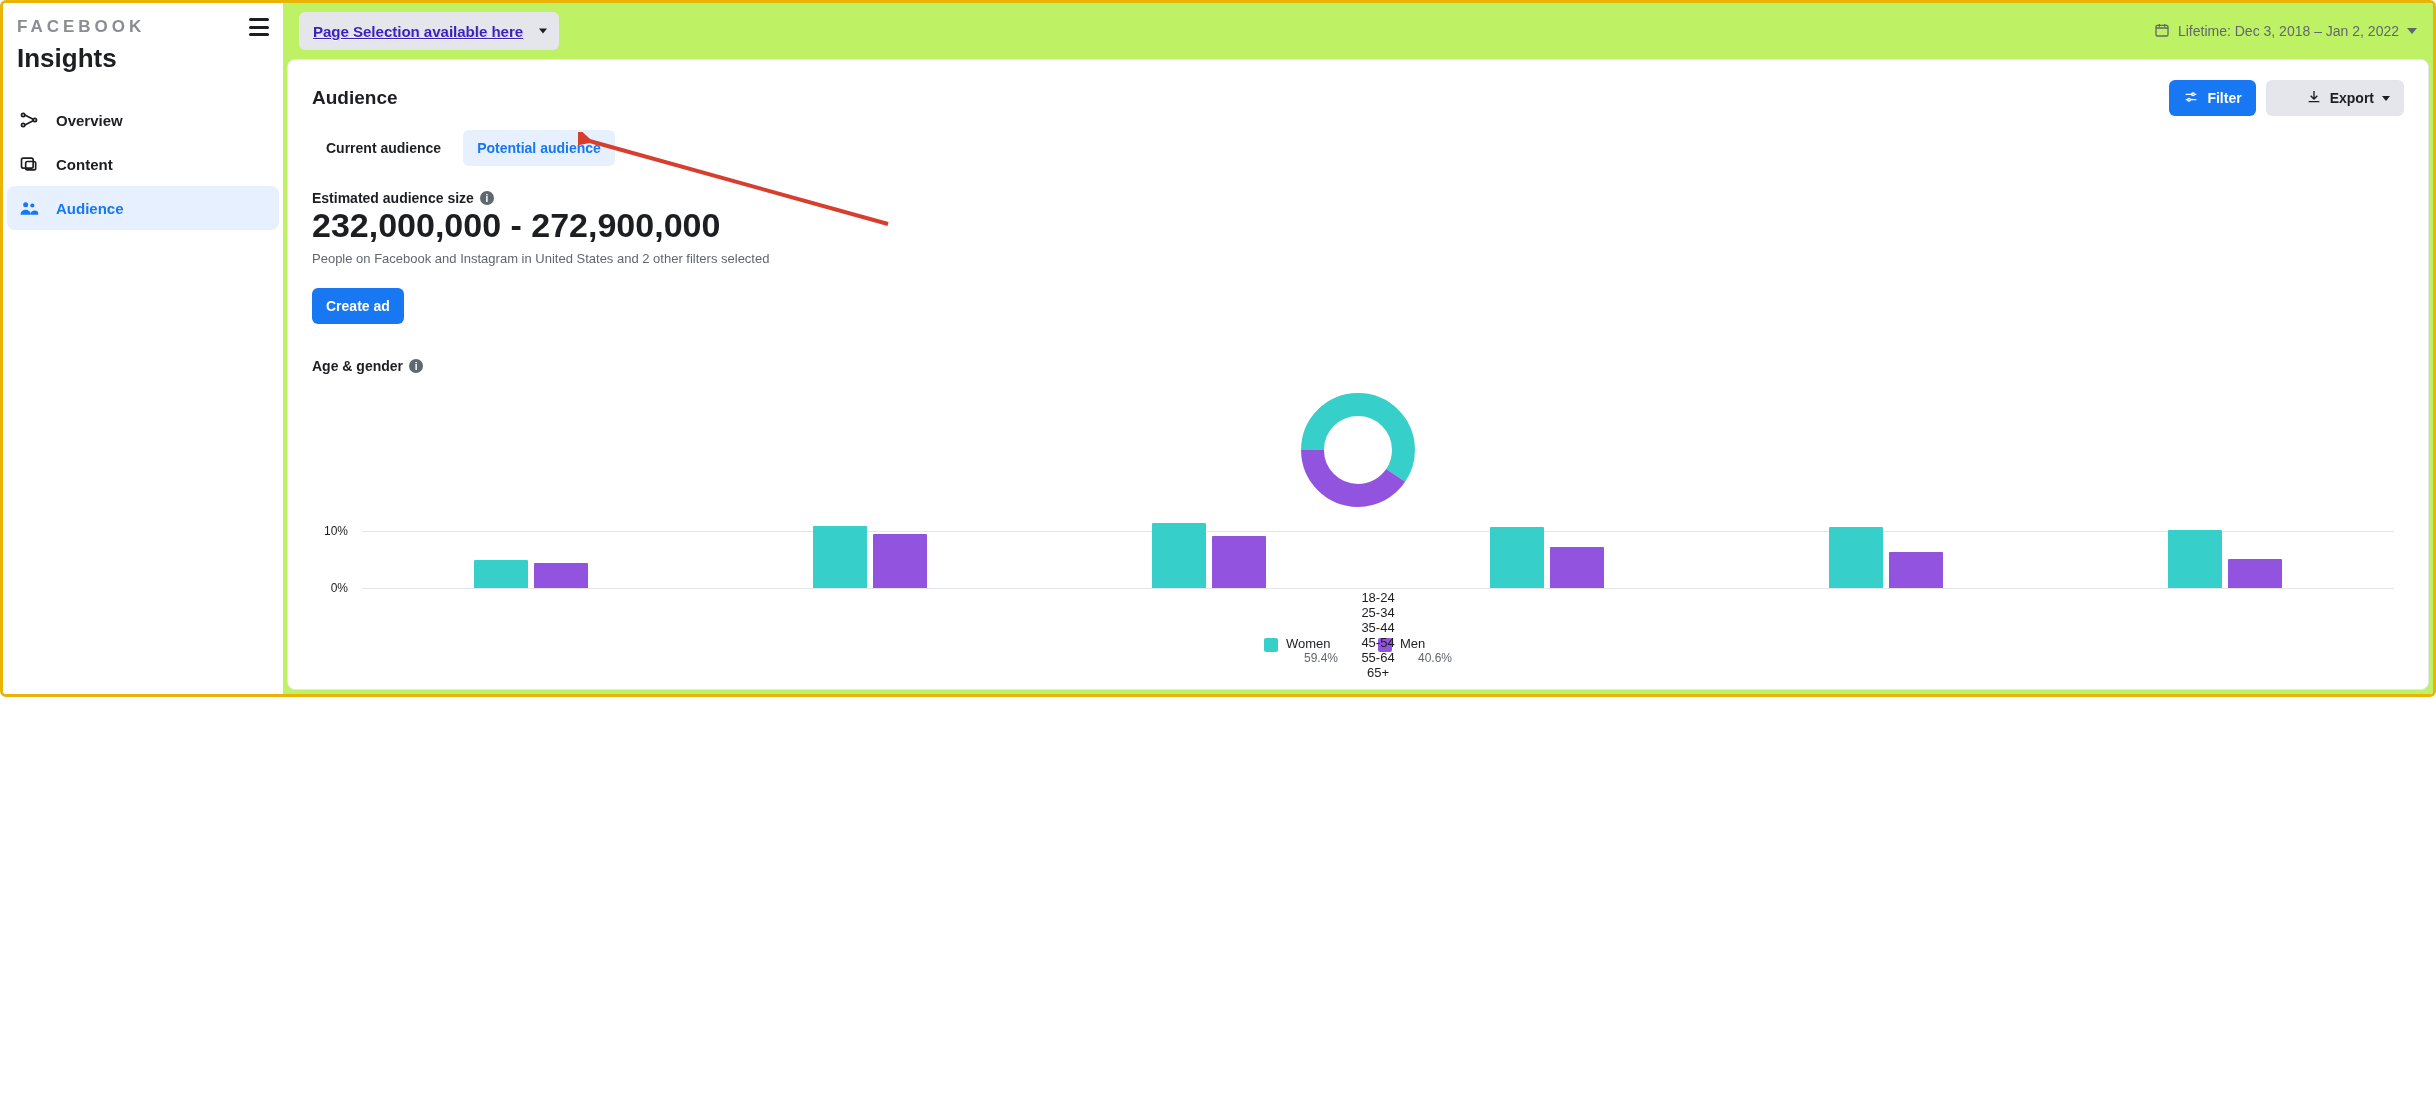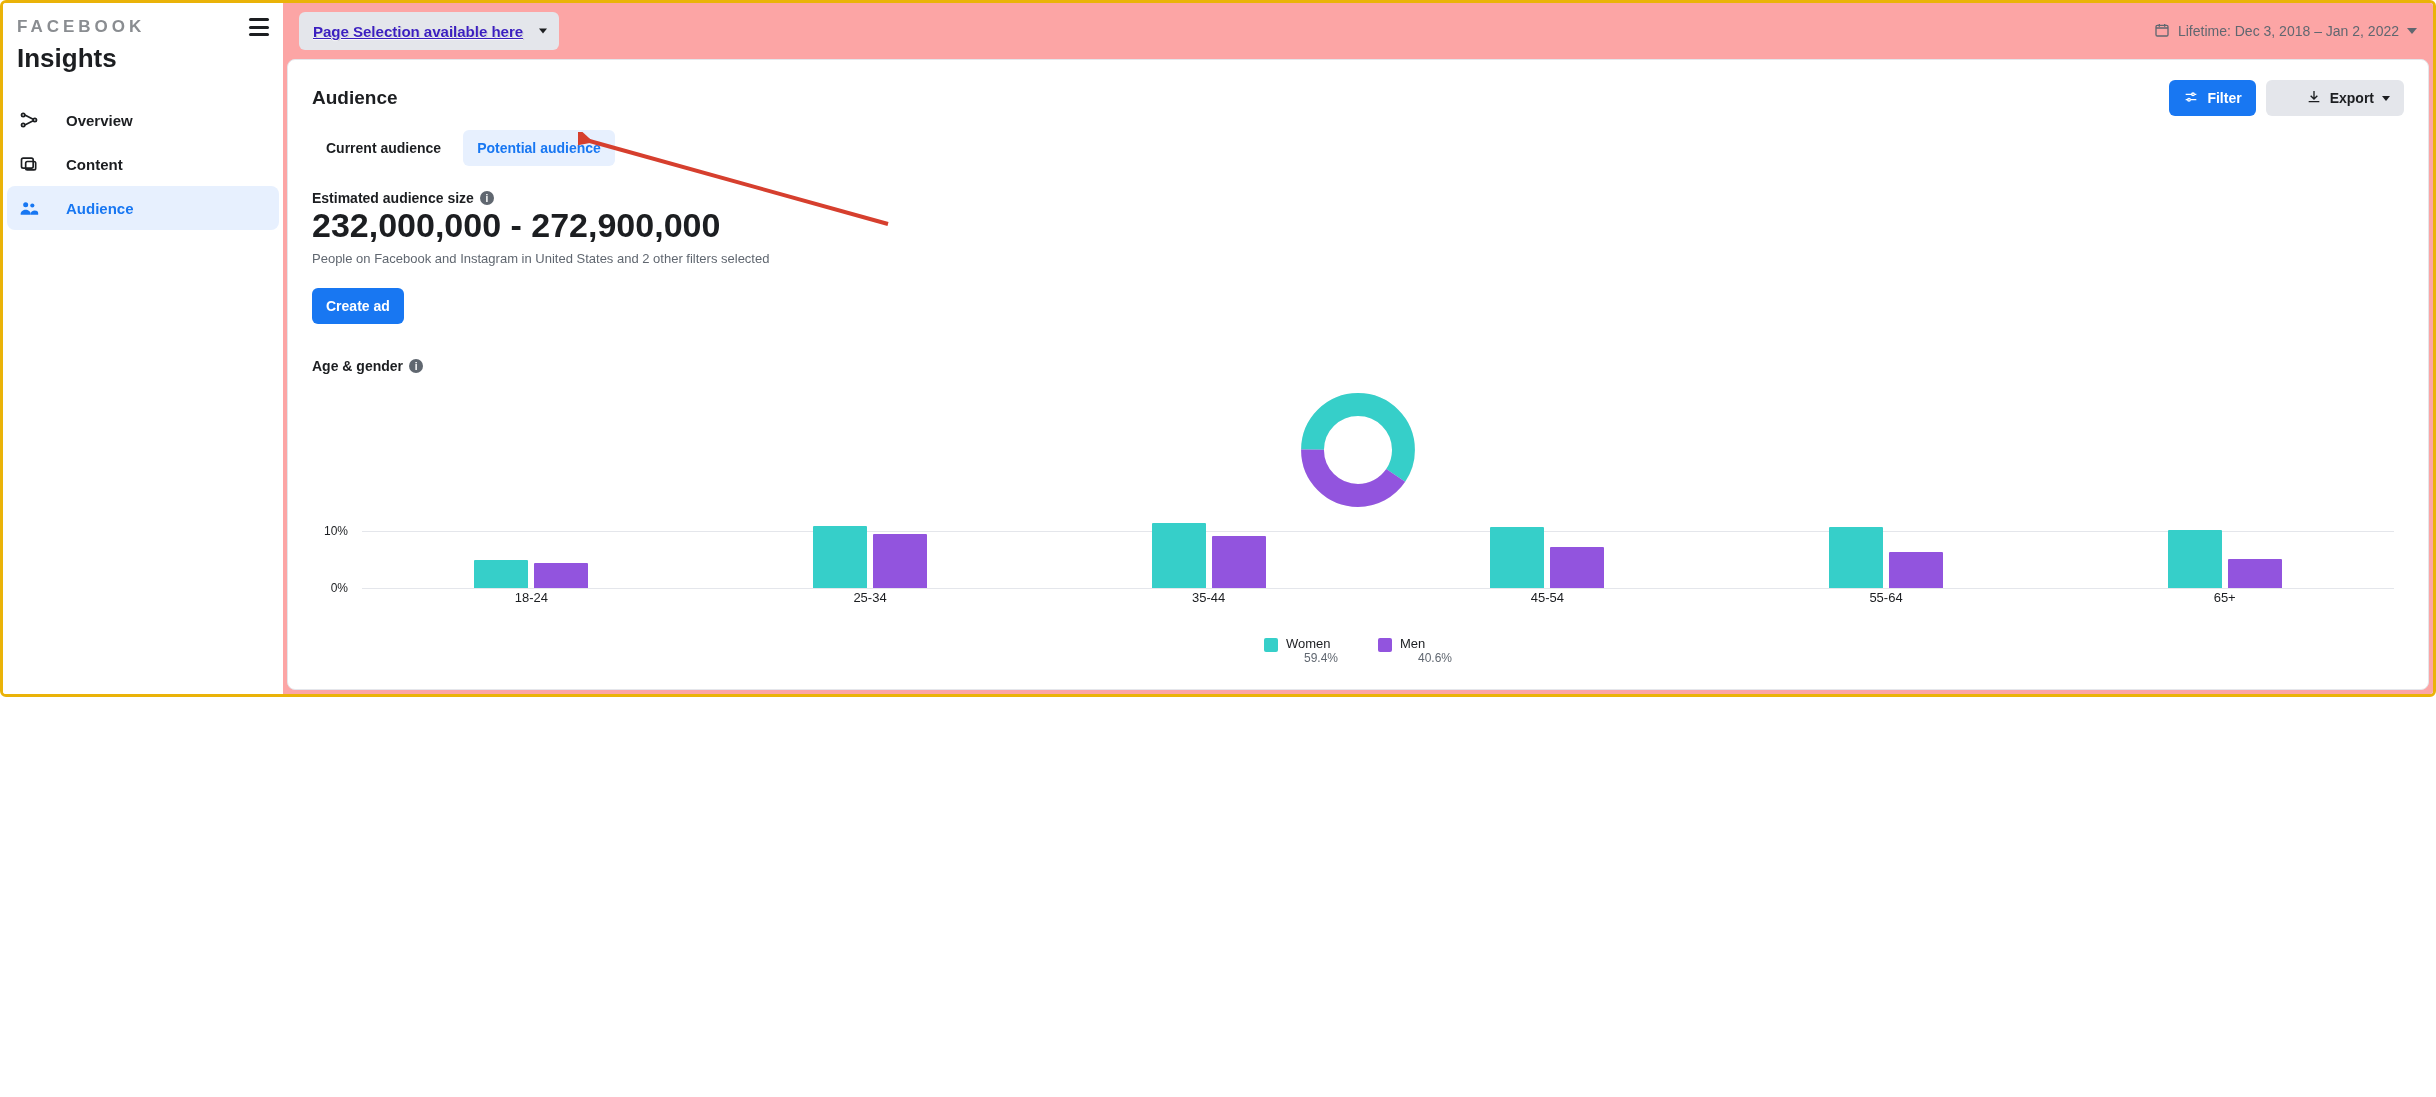--- a/index.html
+++ b/index.html
@@ -44,39 +44,39 @@
   }
   .hamburger span { height: 3px; background: #1c1e21; border-radius: 2px; }
   .sidebar-title {
     font-size: 26px;
     font-weight: 700;
     padding: 6px 14px 24px 14px;
   }
   .nav { list-style: none; padding: 0 4px; }
   .nav-item {
     display: flex; align-items: center;
-    gap: 27px;
+    gap: 17px;
     padding: 12px 12px;
     border-radius: 8px;
     font-size: 15px;
     font-weight: 600;
     color: #1c1e21;
     cursor: pointer;
   }
   .nav-item.active {
     background: #e7f0fe;
     color: #1877f2;
   }
   .nav-item .icon svg { width: 20px; height: 20px; display:block; }
   .nav-item .label { flex: 1; }
 
   
   .main {
     flex: 1;
-    background: #fca5a5;
+    background: #bef264;
     display: flex;
     flex-direction: column;
     overflow: hidden;
   }
   .topbar {
     height: 56px;
     display: flex;
     align-items: center;
     padding: 0 16px;
     gap: 12px;
@@ -200,20 +200,21 @@
     position:absolute; left:0; right:0; bottom:0; top:0;
     display:flex;
   }
   .group { flex:1; display:flex; align-items:flex-end; justify-content:center; gap:6px; }
   .bar { width:54px; border-radius:1px 1px 0 0; }
   .bar.women { background:#36cfc9; }
   .bar.men { background:#9254de; }
   .x-labels {
     position:absolute; left:40px; right:0; bottom:0; height:20px;
     display:flex;
+    flex-direction:column;
   }
   .x-label { flex:1; text-align:center; font-size:13px; color:#1c1e21; }
 
   .legend {
     display:flex; justify-content:center; gap:40px; margin-top:26px;
     font-size:13px;
   }
   .legend-item { display:flex; align-items:flex-start; gap:8px; }
   .swatch { width:14px; height:14px; border-radius:2px; margin-top:2px; }
   .swatch.women { background:#36cfc9; }

